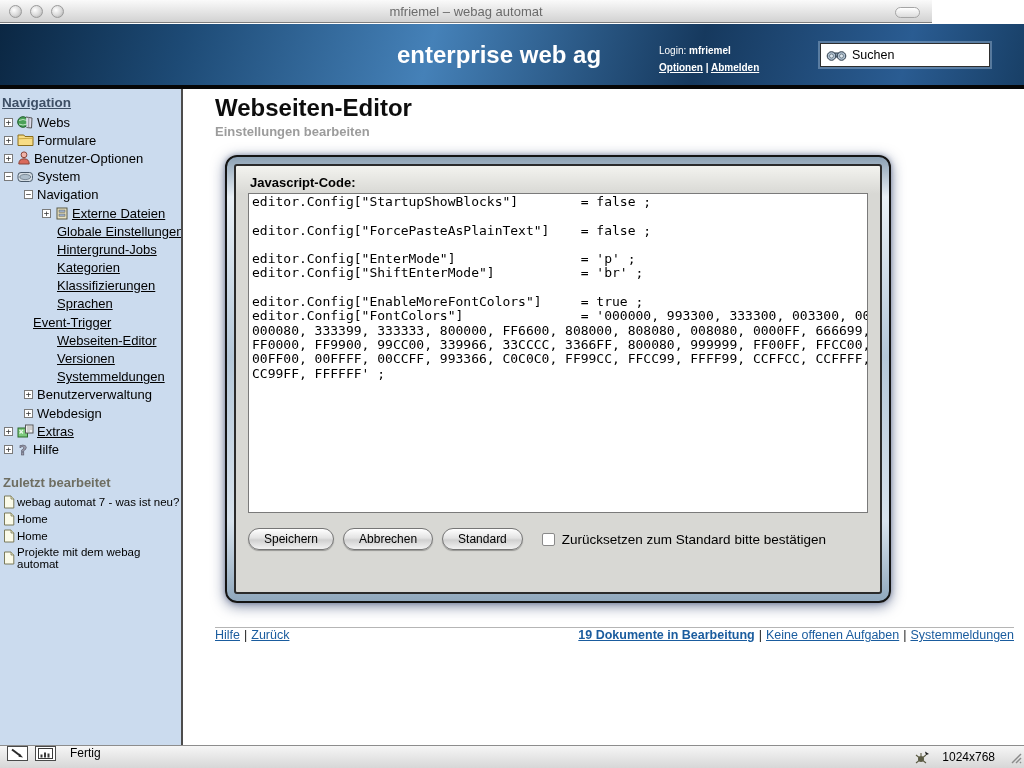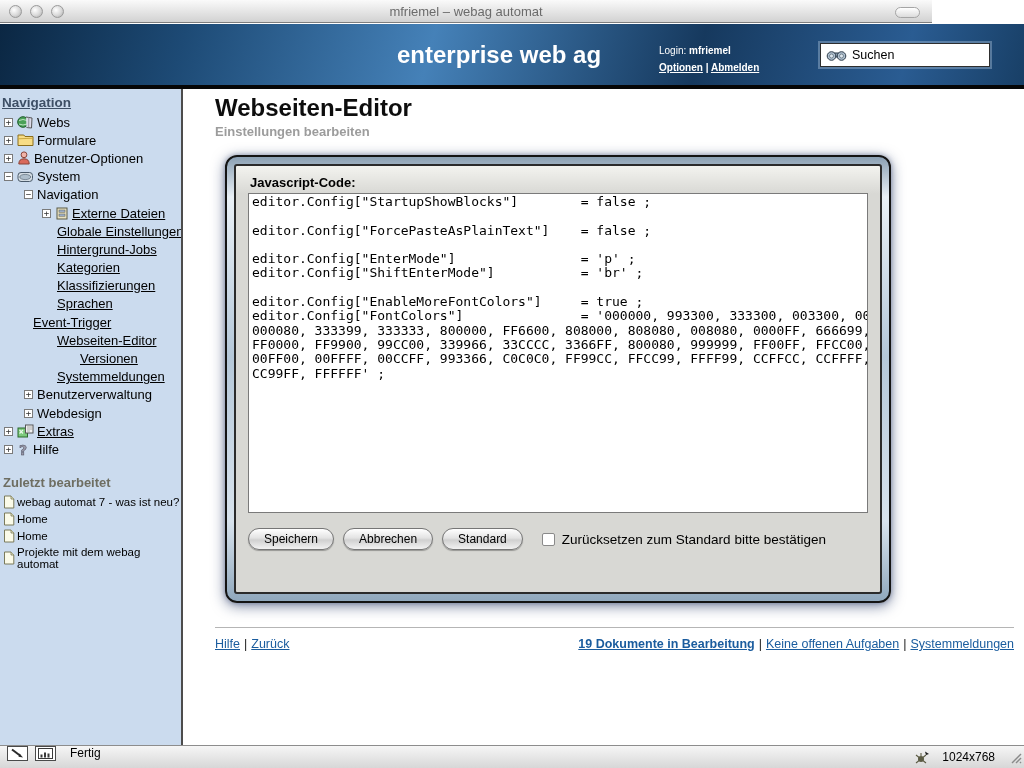--- a/index.html
+++ b/index.html
@@ -71,21 +71,21 @@
   .btn-row { margin-top:15px; display:flex; align-items:center; }
   .aqua-btn { margin-right:9px; padding:3px 15px; font-size:12px; color:#000;
     font-family:"Liberation Sans",sans-serif; border:1px solid #767676; border-radius:11px;
     background:linear-gradient(#ffffff,#e3e3e3 45%,#d0d0d0 55%,#f2f2f2);
     box-shadow:0 1px 1px rgba(0,0,0,.3); cursor:pointer; }
   .chk { width:13px; height:13px; border:1px solid #8a8a8a; border-radius:2px;
     background:#fff; margin:0 7px 0 10px; cursor:pointer; }
   .chk-label { font-size:13.5px; color:#000; }
 
   .footer { position:absolute; left:30px; right:10px; top:538px; border-top:1px solid #b5b5b5;
-    padding-top:9px; display:flex; justify-content:space-between; font-size:12.5px; }
+    display:flex; justify-content:space-between; font-size:12.5px; }
   .footer a { color:#1a5c9e; text-decoration:underline; cursor:pointer; }
   .footer a.bold { font-weight:bold; }
   .footer .sep { color:#1c1c1c; margin:0 4px; }
 
   
   .statusbar { position:absolute; bottom:0; left:0; width:1024px; height:23px;
     background:linear-gradient(#f6f6f6,#d7d7d7); border-top:1px solid #8d8d8d;
     display:flex; font-size:12px; color:#000; }
   .status-icon-box { width:21px; height:15px; border:1px solid #4a4a4a; background:#fff;
     display:flex; align-items:center; justify-content:center; margin-left:7px; }
@@ -209,21 +209,21 @@
       </div>
       <div class="tree-row" style="padding-left: 57px;">
         <span class="tree-label linked">Sprachen</span>
       </div>
       <div class="tree-row" style="padding-left: 33px;">
         <span class="tree-label linked">Event-Trigger</span>
       </div>
       <div class="tree-row" style="padding-left: 57px;">
         <span class="tree-label linked">Webseiten-Editor</span>
       </div>
-      <div class="tree-row" style="padding-left: 80px;">
+      <div class="tree-row" style="padding-left: 57px;">
         <span class="tree-label linked">Versionen</span>
       </div>
       <div class="tree-row" style="padding-left: 57px;">
         <span class="tree-label linked">Systemmeldungen</span>
       </div>
       <div class="tree-row" style="padding-left: 24px;">
         <span class="expander">+</span>
         <span class="tree-label">Benutzerverwaltung</span>
       </div>
       <div class="tree-row" style="padding-left: 24px;">

